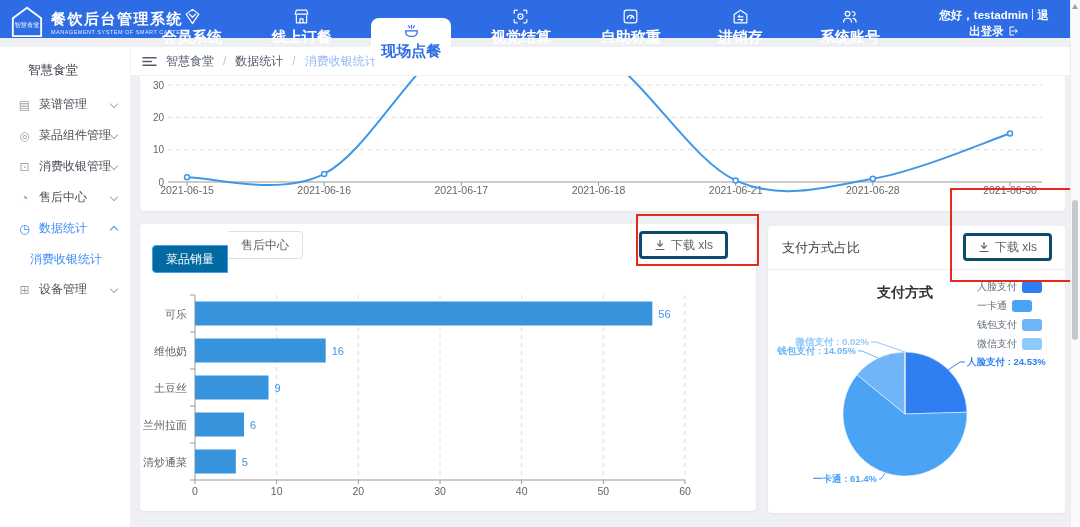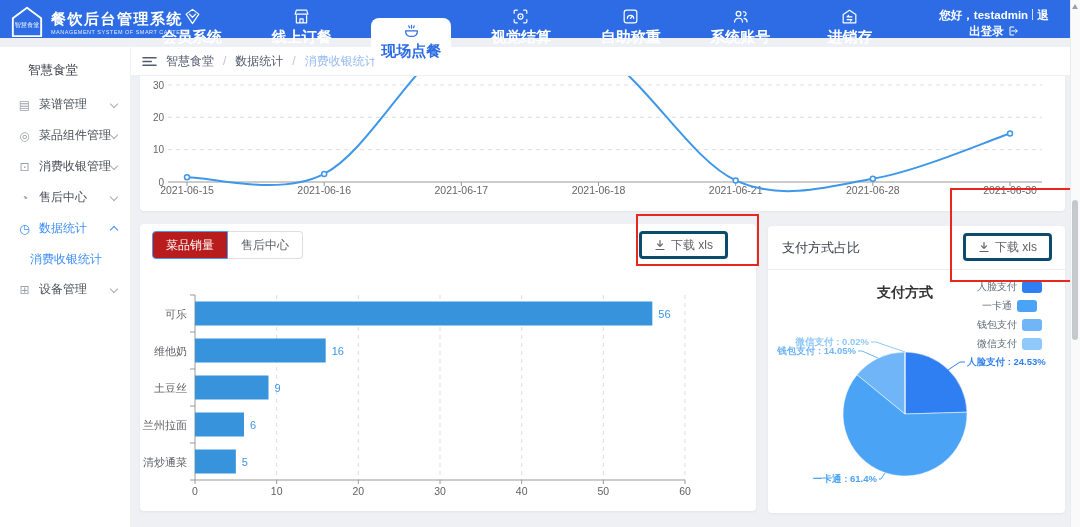--- a/index.html
+++ b/index.html
@@ -42,32 +42,32 @@
   .card{position:absolute;background:#fff;border-radius:4px;box-shadow:0 1px 3px rgba(0,0,0,.05);}
   #card-line{left:140px;top:76px;width:925px;height:135px;border-radius:0 0 4px 4px;overflow:hidden;}
   #card-bar{left:140px;top:224px;width:616px;height:287px;}
   #card-pie{left:768px;top:226px;width:297px;height:287px;}
   svg.chart{position:absolute;left:0;top:0;}
   #bar-chart{top:56px;}
   #pie-chart{top:50px;}
 
   .tabs{position:absolute;left:12px;top:7px;display:flex;}
   .tab{height:28px;padding:0 13px;font-size:12px;border:1px solid #dcdfe6;background:#fff;color:#606266;cursor:pointer;font-family:inherit;}
-  .tab.active{background:#b91c1c;border-color:#409eff;color:#fff;}
+  .tab.active{background:#0369a1;border-color:#409eff;color:#fff;margin-top:14px;}
   .tab:first-child{border-radius:4px 0 0 4px;}
   .tab:last-child{border-radius:0 4px 4px 0;border-left:none;}
 
   .dl-btn{position:absolute;top:7px;height:28px;padding:0 12px;display:flex;align-items:center;gap:5px;background:#fff;border:3px solid #0c4a6e;border-radius:4px;font-size:12px;color:#606266;cursor:pointer;font-family:inherit;}
   #card-bar .dl-btn{right:28px;}
   #card-pie .dl-btn{right:13px;}
 
   .panel-head{position:absolute;top:0;left:0;right:0;height:44px;display:flex;align-items:center;padding-left:14px;font-size:13px;color:#3a4048;box-sizing:border-box;}
   #card-pie .panel-head{border-bottom:1px solid #ededed;}
   .pie-title{position:absolute;top:58px;left:0;width:274px;text-align:center;font-size:14px;font-weight:bold;color:#333;z-index:2;pointer-events:none;}
-  #pie-legend{position:absolute;top:54px;right:23px;display:flex;flex-direction:column;gap:5px;align-items:center;z-index:2;}
+  #pie-legend{position:absolute;top:54px;right:23px;display:flex;flex-direction:column;gap:5px;align-items:flex-start;z-index:2;}
   .legend-row{display:flex;align-items:center;gap:5px;cursor:pointer;}
   .legend-label{font-size:10px;color:#5f6b77;}
   .legend-swatch{width:20px;height:12px;border-radius:3px;display:inline-block;}
 
   
   .anno{position:absolute;border:2px solid #e8281e;z-index:9;pointer-events:none;}
   #anno-1{left:636px;top:214px;width:119px;height:48px;}
   #anno-2{left:950px;top:188px;width:127px;height:90px;}
   .scrollbar{position:absolute;right:0;top:0;width:9px;height:100%;background:#fafafa;border-left:1px solid #ececec;z-index:10;}
   .scroll-up{position:absolute;top:4px;left:1px;width:0;height:0;border-left:3.5px solid transparent;border-right:3.5px solid transparent;border-bottom:5px solid #9aa0a6;}
@@ -122,31 +122,31 @@
       </div>
       <div class="nav-item">
         <svg viewBox="0 0 24 24" fill="none" stroke="currentColor" stroke-width="1.5" stroke-linecap="round" stroke-linejoin="round">
             <rect x="4" y="4" width="16" height="16" rx="3"></rect>
             <path d="M8 14.5 a4 4 0 0 1 8 0 M12 14.5 L14.5 11.5"></path>
           </svg>
         <span>自助称重</span>
       </div>
       <div class="nav-item">
         <svg viewBox="0 0 24 24" fill="none" stroke="currentColor" stroke-width="1.5" stroke-linecap="round" stroke-linejoin="round">
+            <path d="M4 9.5 L12 4 L20 9.5 V20 H4 Z"></path>
+            <path d="M9 12.5 h6 M9 12.5 l1.8 -1.8 M15 16 h-6 M15 16 l-1.8 1.8"></path>
+          </svg>
+        <span>进销存</span>
+      </div>
+      <div class="nav-item">
+        <svg viewBox="0 0 24 24" fill="none" stroke="currentColor" stroke-width="1.5" stroke-linecap="round" stroke-linejoin="round">
             <circle cx="9.5" cy="8.5" r="3"></circle>
             <path d="M4.5 19 c0-3 2.2-4.8 5-4.8 s5 1.8 5 4.8 M15.5 6.2 a2.6 2.6 0 1 1 1.3 5 M16.5 14.4 c2.4 .4 3.8 2 3.8 4.6"></path>
           </svg>
         <span>系统账号</span>
-      </div>
-      <div class="nav-item">
-        <svg viewBox="0 0 24 24" fill="none" stroke="currentColor" stroke-width="1.5" stroke-linecap="round" stroke-linejoin="round">
-            <path d="M4 9.5 L12 4 L20 9.5 V20 H4 Z"></path>
-            <path d="M9 12.5 h6 M9 12.5 l1.8 -1.8 M15 16 h-6 M15 16 l-1.8 1.8"></path>
-          </svg>
-        <span>进销存</span>
       </div>
     </div>
 
     <div class="nav-user">
       <span>您好，testadmin</span><span class="u-sep"></span><span class="logout"><span>退出登录</span><svg viewBox="0 0 24 24" fill="none" stroke="currentColor" stroke-width="2" stroke-linecap="round" stroke-linejoin="round">
             <path d="M13.5 4 H6 V20 H13.5 M17 8.5 L20.5 12 L17 15.5 M9.5 12 H20"></path>
           </svg></span>
     </div>
   </div>
 

